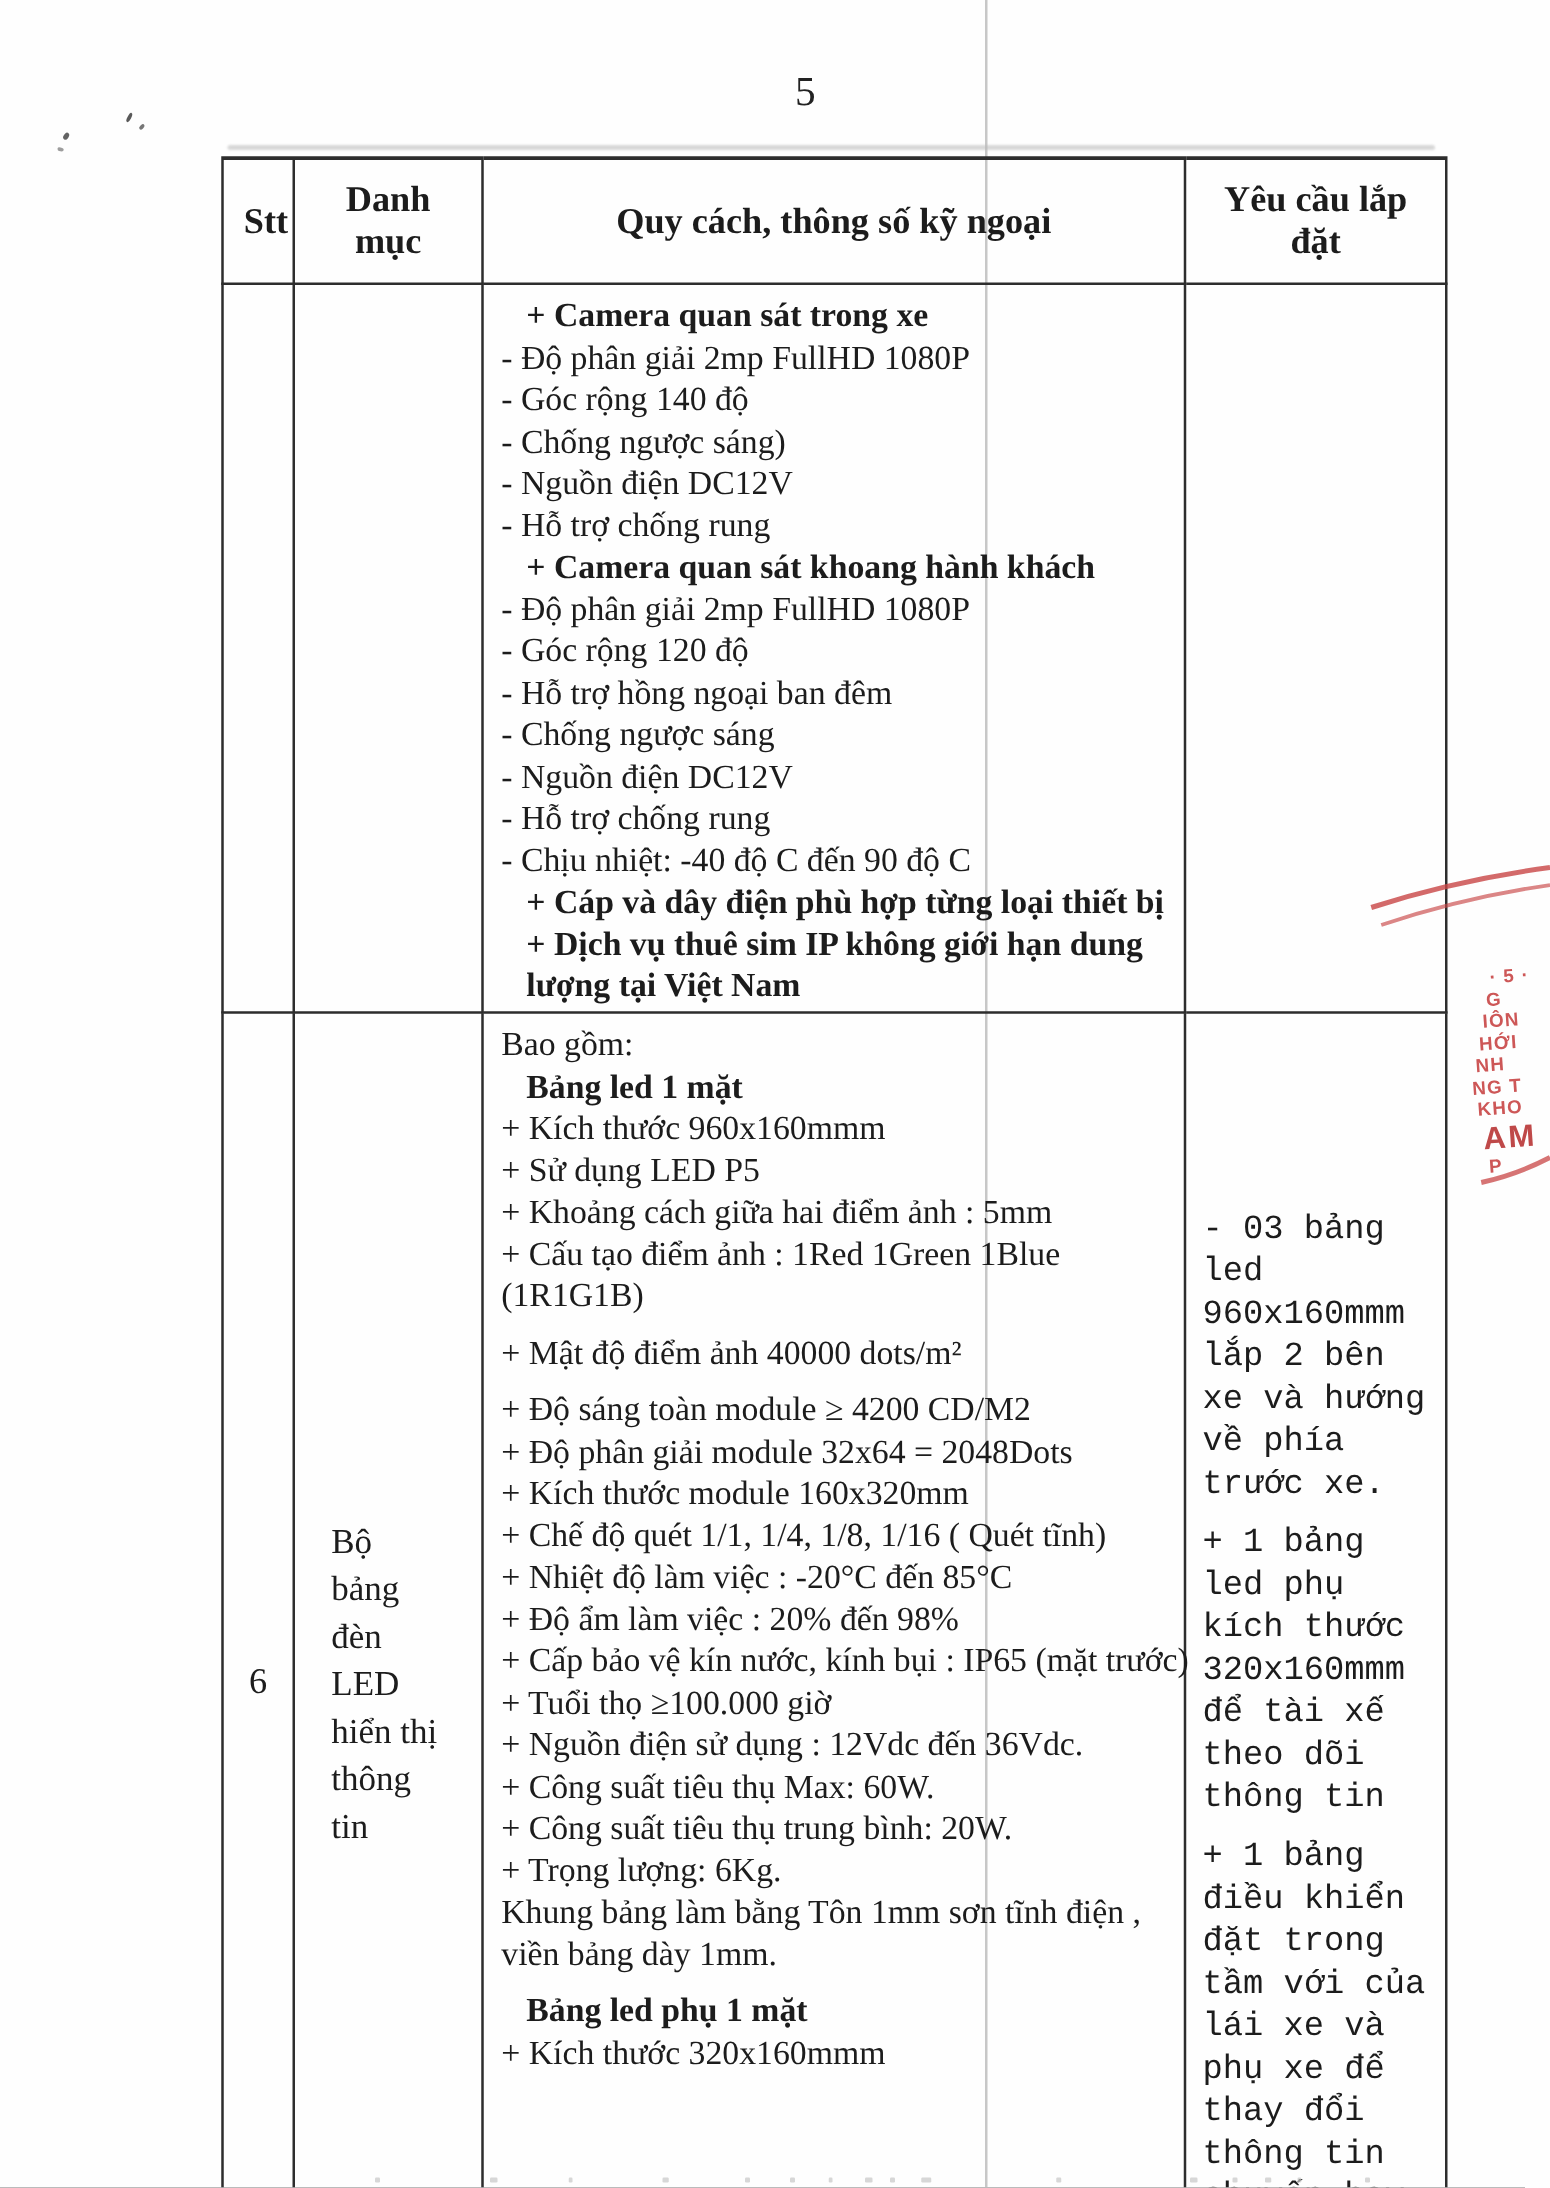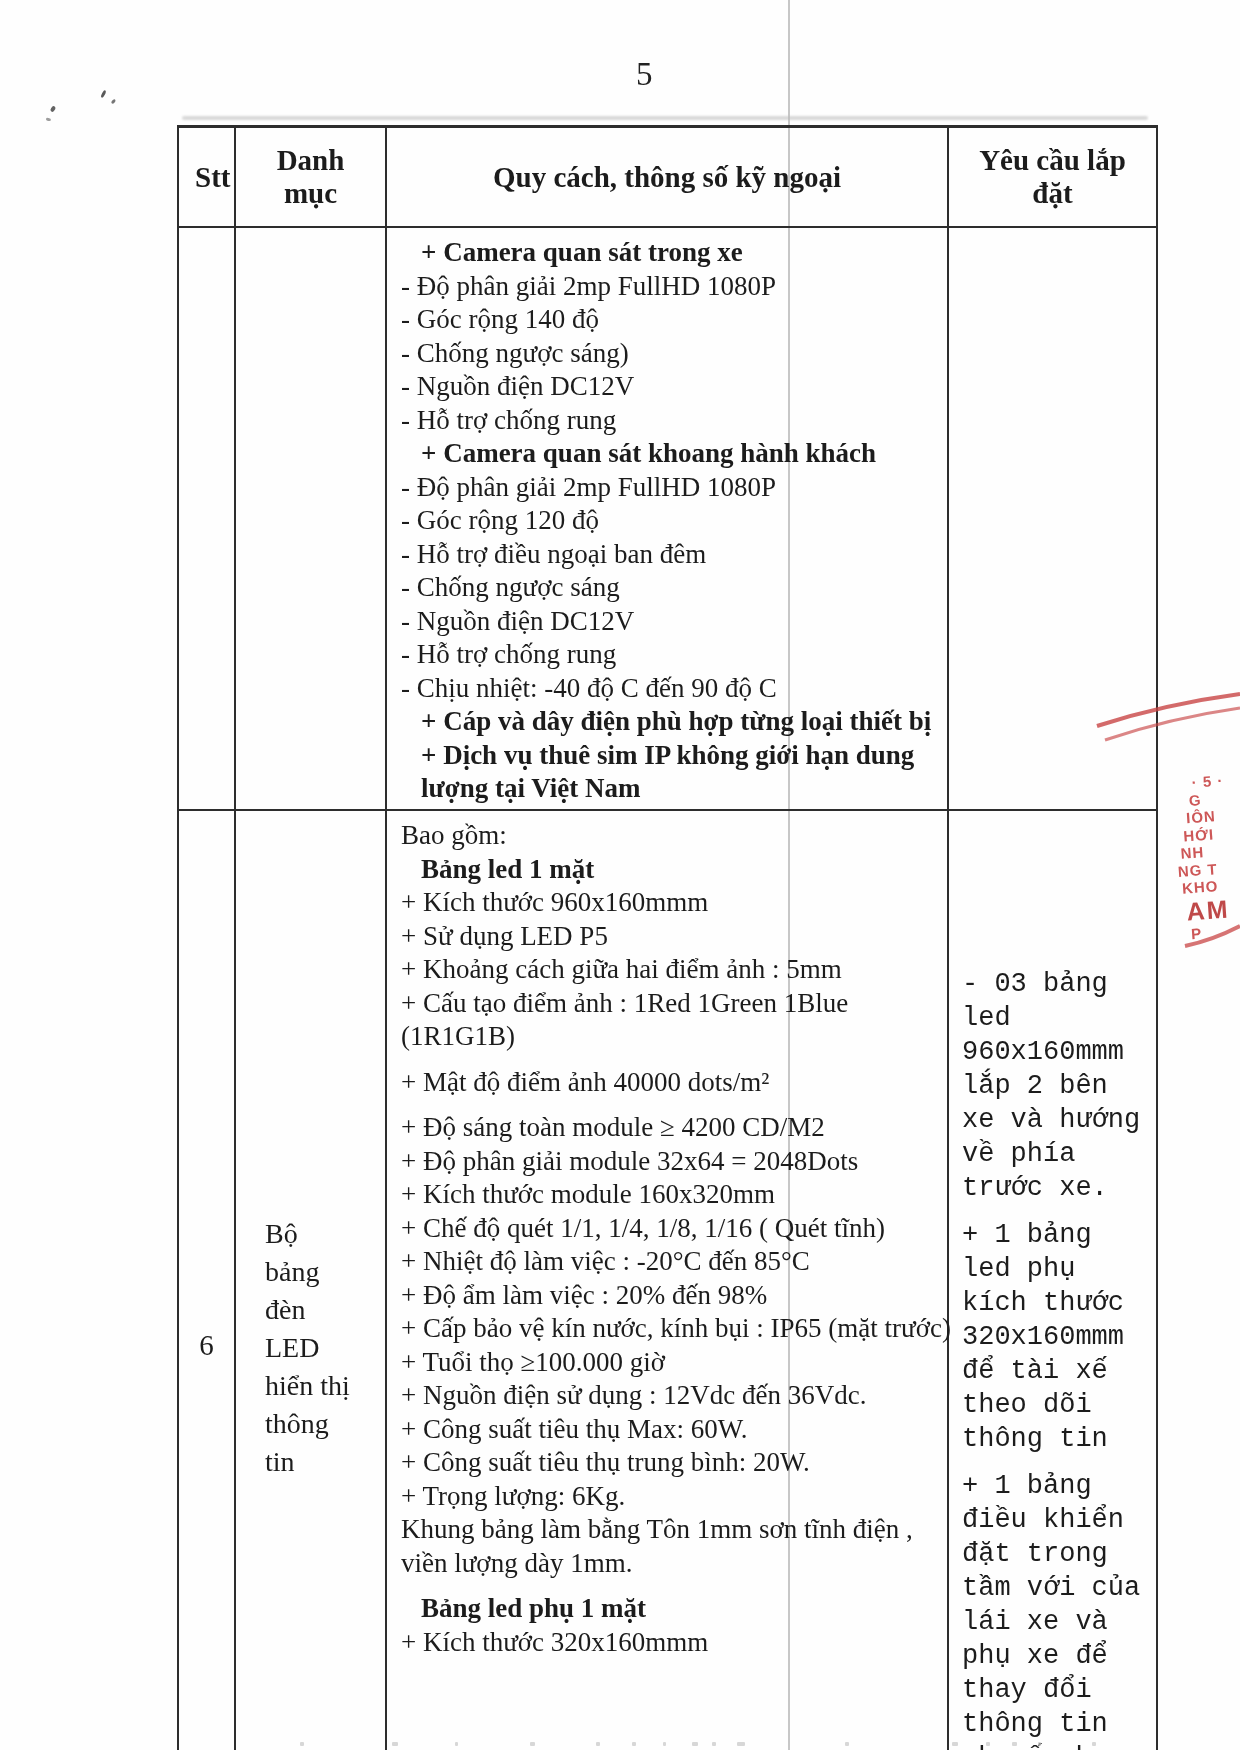--- a/index.html
+++ b/index.html
@@ -116,21 +116,21 @@
           <div class="spec-list">
               <div class="spec-line bold">+ Camera quan sát trong xe</div>
               <div class="spec-line">- Độ phân giải 2mp FullHD 1080P</div>
               <div class="spec-line">- Góc rộng 140 độ</div>
               <div class="spec-line">- Chống ngược sáng)</div>
               <div class="spec-line">- Nguồn điện DC12V</div>
               <div class="spec-line">- Hỗ trợ chống rung</div>
               <div class="spec-line bold">+ Camera quan sát khoang hành khách</div>
               <div class="spec-line">- Độ phân giải 2mp FullHD 1080P</div>
               <div class="spec-line">- Góc rộng 120 độ</div>
-              <div class="spec-line">- Hỗ trợ điều ngoại ban đêm</div>
+              <div class="spec-line">- Hỗ trợ hồng ngoại ban đêm</div>
               <div class="spec-line">- Chống ngược sáng</div>
               <div class="spec-line">- Nguồn điện DC12V</div>
               <div class="spec-line">- Hỗ trợ chống rung</div>
               <div class="spec-line">- Chịu nhiệt: -40 độ C đến 90 độ C</div>
               <div class="spec-line bold">+ Cáp và dây điện phù hợp từng loại thiết bị</div>
               <div class="spec-line bold">+ Dịch vụ thuê sim IP không giới hạn dung</div>
               <div class="spec-line bold">lượng tại Việt Nam</div>
             </div>
         </td>
         <td class="c-req">
@@ -160,21 +160,21 @@
               <div class="spec-line">+ Chế độ quét 1/1, 1/4, 1/8, 1/16 ( Quét tĩnh)</div>
               <div class="spec-line">+ Nhiệt độ làm việc : -20°C đến 85°C</div>
               <div class="spec-line">+ Độ ẩm làm việc : 20% đến 98%</div>
               <div class="spec-line">+ Cấp bảo vệ kín nước, kính bụi : IP65 (mặt trước)</div>
               <div class="spec-line">+ Tuổi thọ ≥100.000 giờ</div>
               <div class="spec-line">+ Nguồn điện sử dụng : 12Vdc đến 36Vdc.</div>
               <div class="spec-line">+ Công suất tiêu thụ Max: 60W.</div>
               <div class="spec-line">+ Công suất tiêu thụ trung bình: 20W.</div>
               <div class="spec-line">+ Trọng lượng: 6Kg.</div>
               <div class="spec-line">Khung bảng làm bằng Tôn 1mm sơn tĩnh điện ,</div>
-              <div class="spec-line">viền lượng dày 1mm.</div>
+              <div class="spec-line">viền bảng dày 1mm.</div>
               <div class="spec-line bold gap">Bảng led phụ 1 mặt</div>
               <div class="spec-line">+ Kích thước 320x160mmm</div>
             </div>
         </td>
         <td class="c-req">
           <div>
               <p class="req-para">- 03 bảng led 960x160mmm lắp 2 bên xe và hướng về phía trước xe.</p>
               <p class="req-para">+ 1 bảng led phụ kích thước 320x160mmm để tài xế theo dõi thông tin</p>
               <p class="req-para">+ 1 bảng điều khiển đặt trong tầm với của lái xe và phụ xe để thay đổi thông tin chuyến bay, điểm đi, đến.</p>
             </div>

